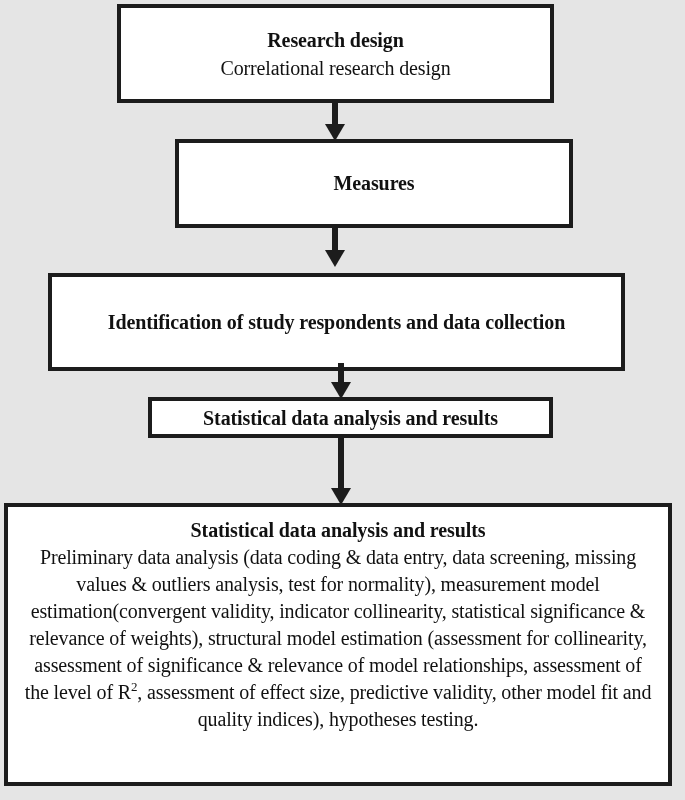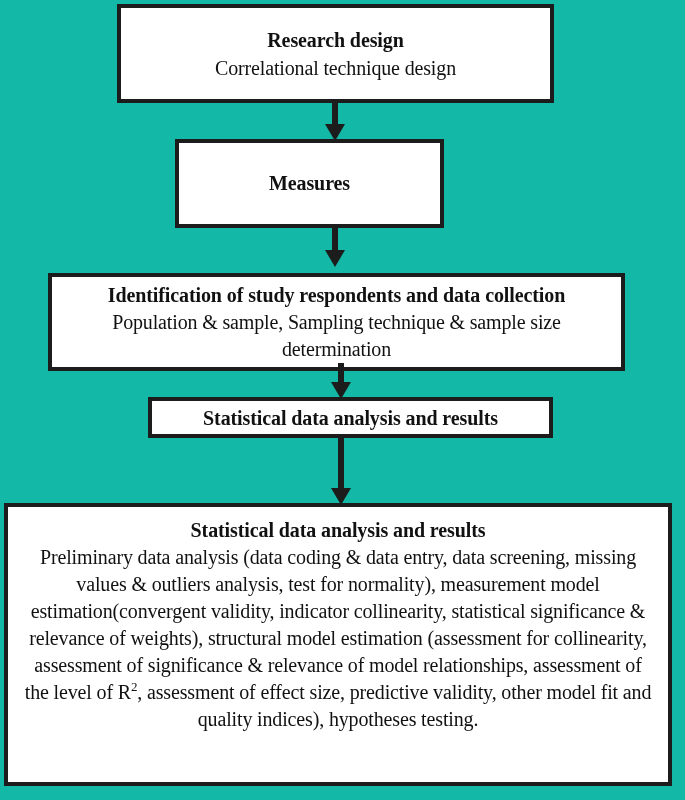--- a/index.html
+++ b/index.html
@@ -10,21 +10,21 @@
     background: #ffffff;
   }
   body {
     font-family: "Liberation Serif", "DejaVu Serif", serif;
     color: #111111;
   }
   #flowchart {
     position: relative;
     width: 685px;
     height: 800px;
-    background: #14b8a6;
+    background: #e5e5e5;
     overflow: hidden;
   }
 
   
   .node {
     position: absolute;
     background: #ffffff;
     border: 4px solid #1c1c1c;
     display: flex;
     flex-direction: column;
@@ -48,21 +48,21 @@
   }
 
   
   #node-research-design {
     left: 117px;  top: 4px;   width: 437px; height: 99px;
     justify-content: center;
   }
   #node-research-design .title { margin-bottom: 1px; }
 
   #node-measures {
-    left: 175px;  top: 139px; width: 269px; height: 89px;
+    left: 175px;  top: 139px; width: 398px; height: 89px;
     justify-content: center;
     padding-top: 2px;
     gap: 8px;
   }
   #node-measures .body { width: 300px; }
 
   #node-identification {
     left: 48px;   top: 273px; width: 577px; height: 98px;
     justify-content: center;
     padding-top: 2px;
@@ -122,40 +122,39 @@
   #arrow-4 { left: 331px; top: 438px; width: 20px; height: 67px; }
   #arrow-4 .stem { height: 52px; }
 </style>
 </head>
 <body>
 
 <div id="flowchart">
 
   <div class="node" id="node-research-design">
     <div class="title">Research design</div>
-    <div class="body">Correlational technique design</div>
+    <div class="body">Correlational research design</div>
   </div>
 
   <div class="arrow" id="arrow-1">
     <span class="stem"></span>
     <span class="head"></span>
   </div>
 
   <div class="node" id="node-measures">
     <div class="title">Measures</div>
   </div>
 
   <div class="arrow" id="arrow-2">
     <span class="stem"></span>
     <span class="head"></span>
   </div>
 
   <div class="node" id="node-identification">
     <div class="title">Identification of study respondents and data collection</div>
-    <div class="body">Population &amp; sample, Sampling technique &amp; sample size determination</div>
   </div>
 
   <div class="arrow" id="arrow-3">
     <span class="stem"></span>
     <span class="head"></span>
   </div>
 
   <div class="node" id="node-stat-analysis-short">
     <div class="title">Statistical data analysis and results</div>
   </div>

